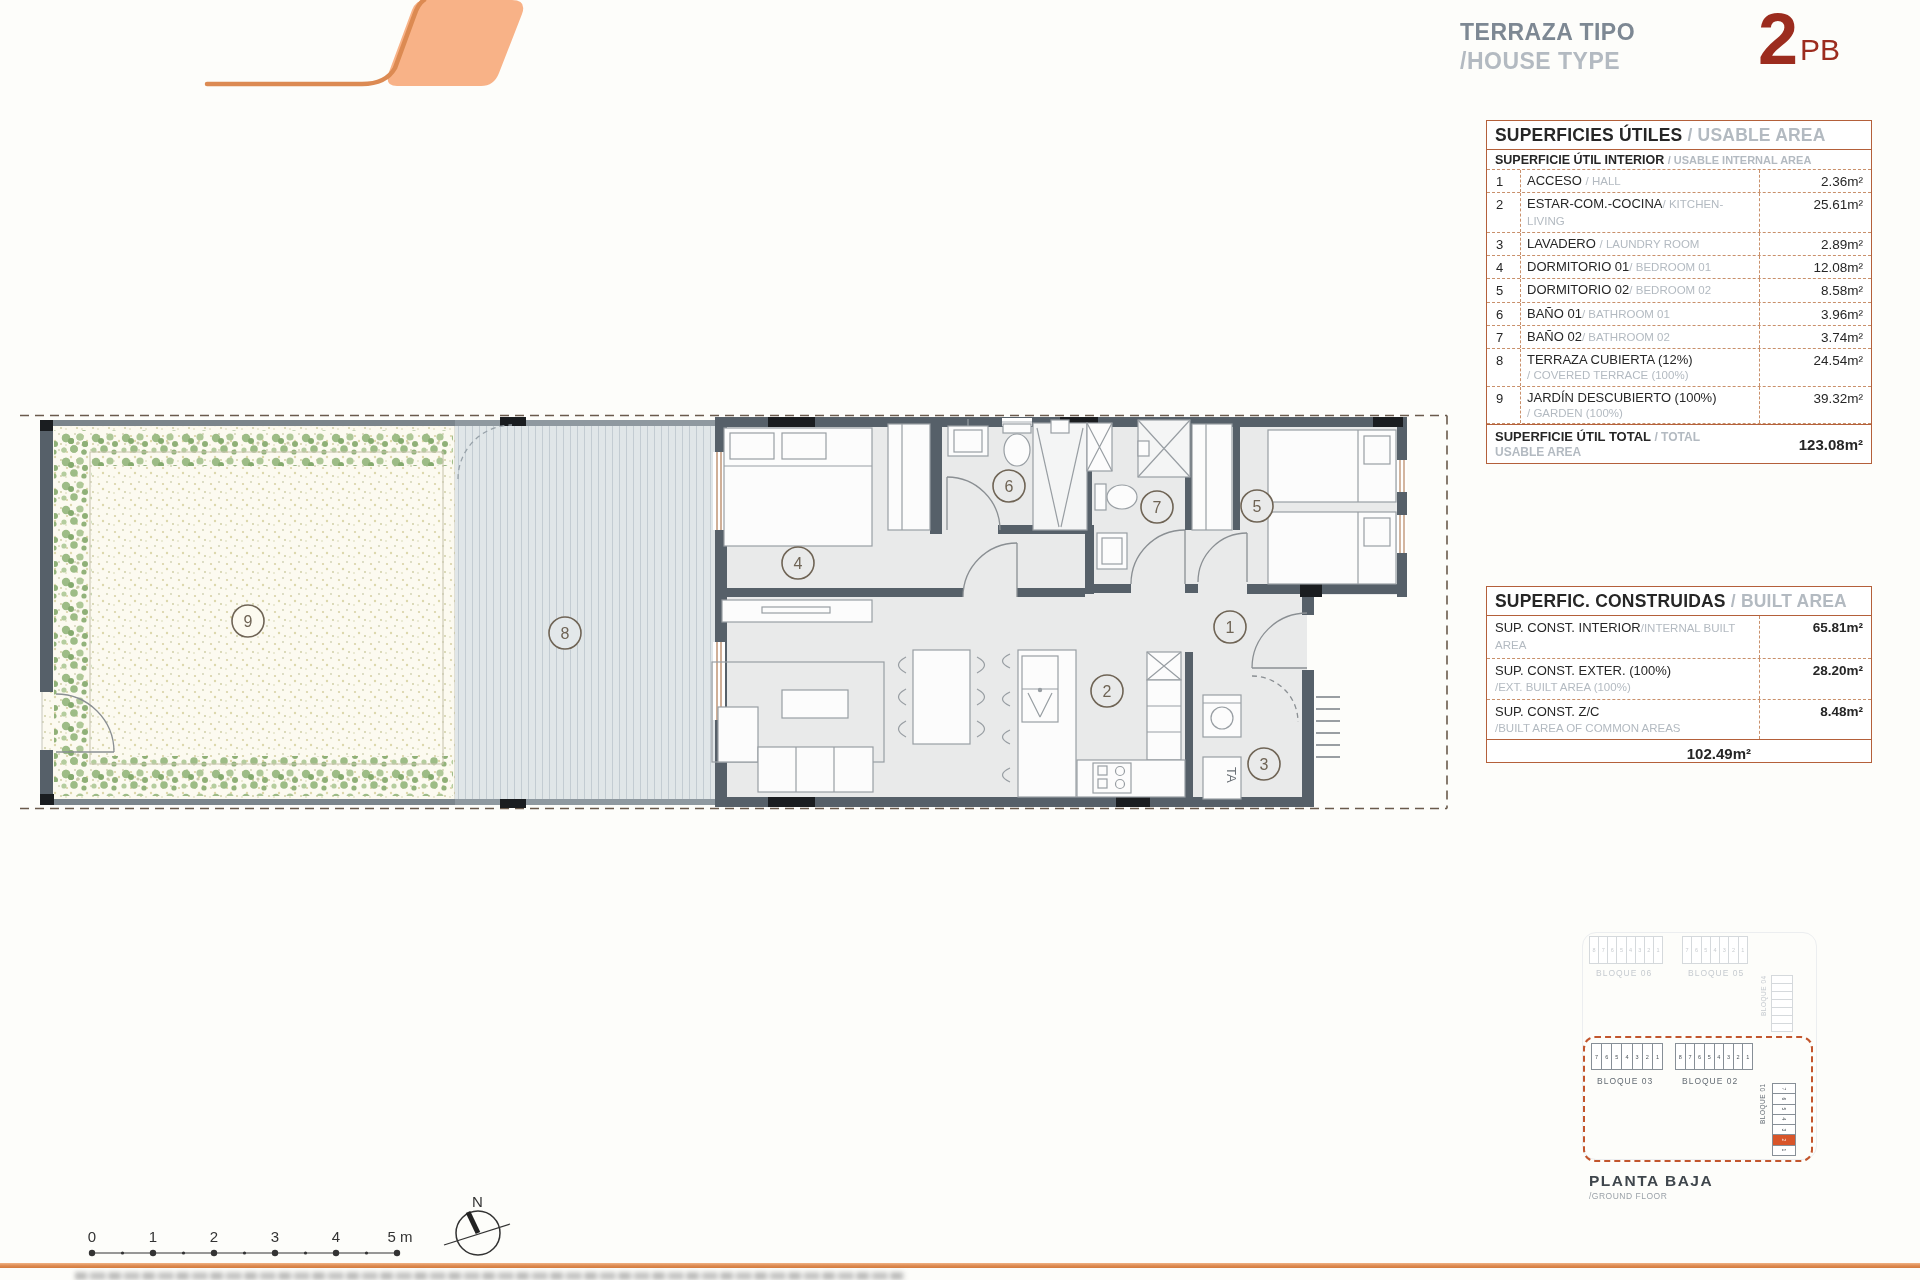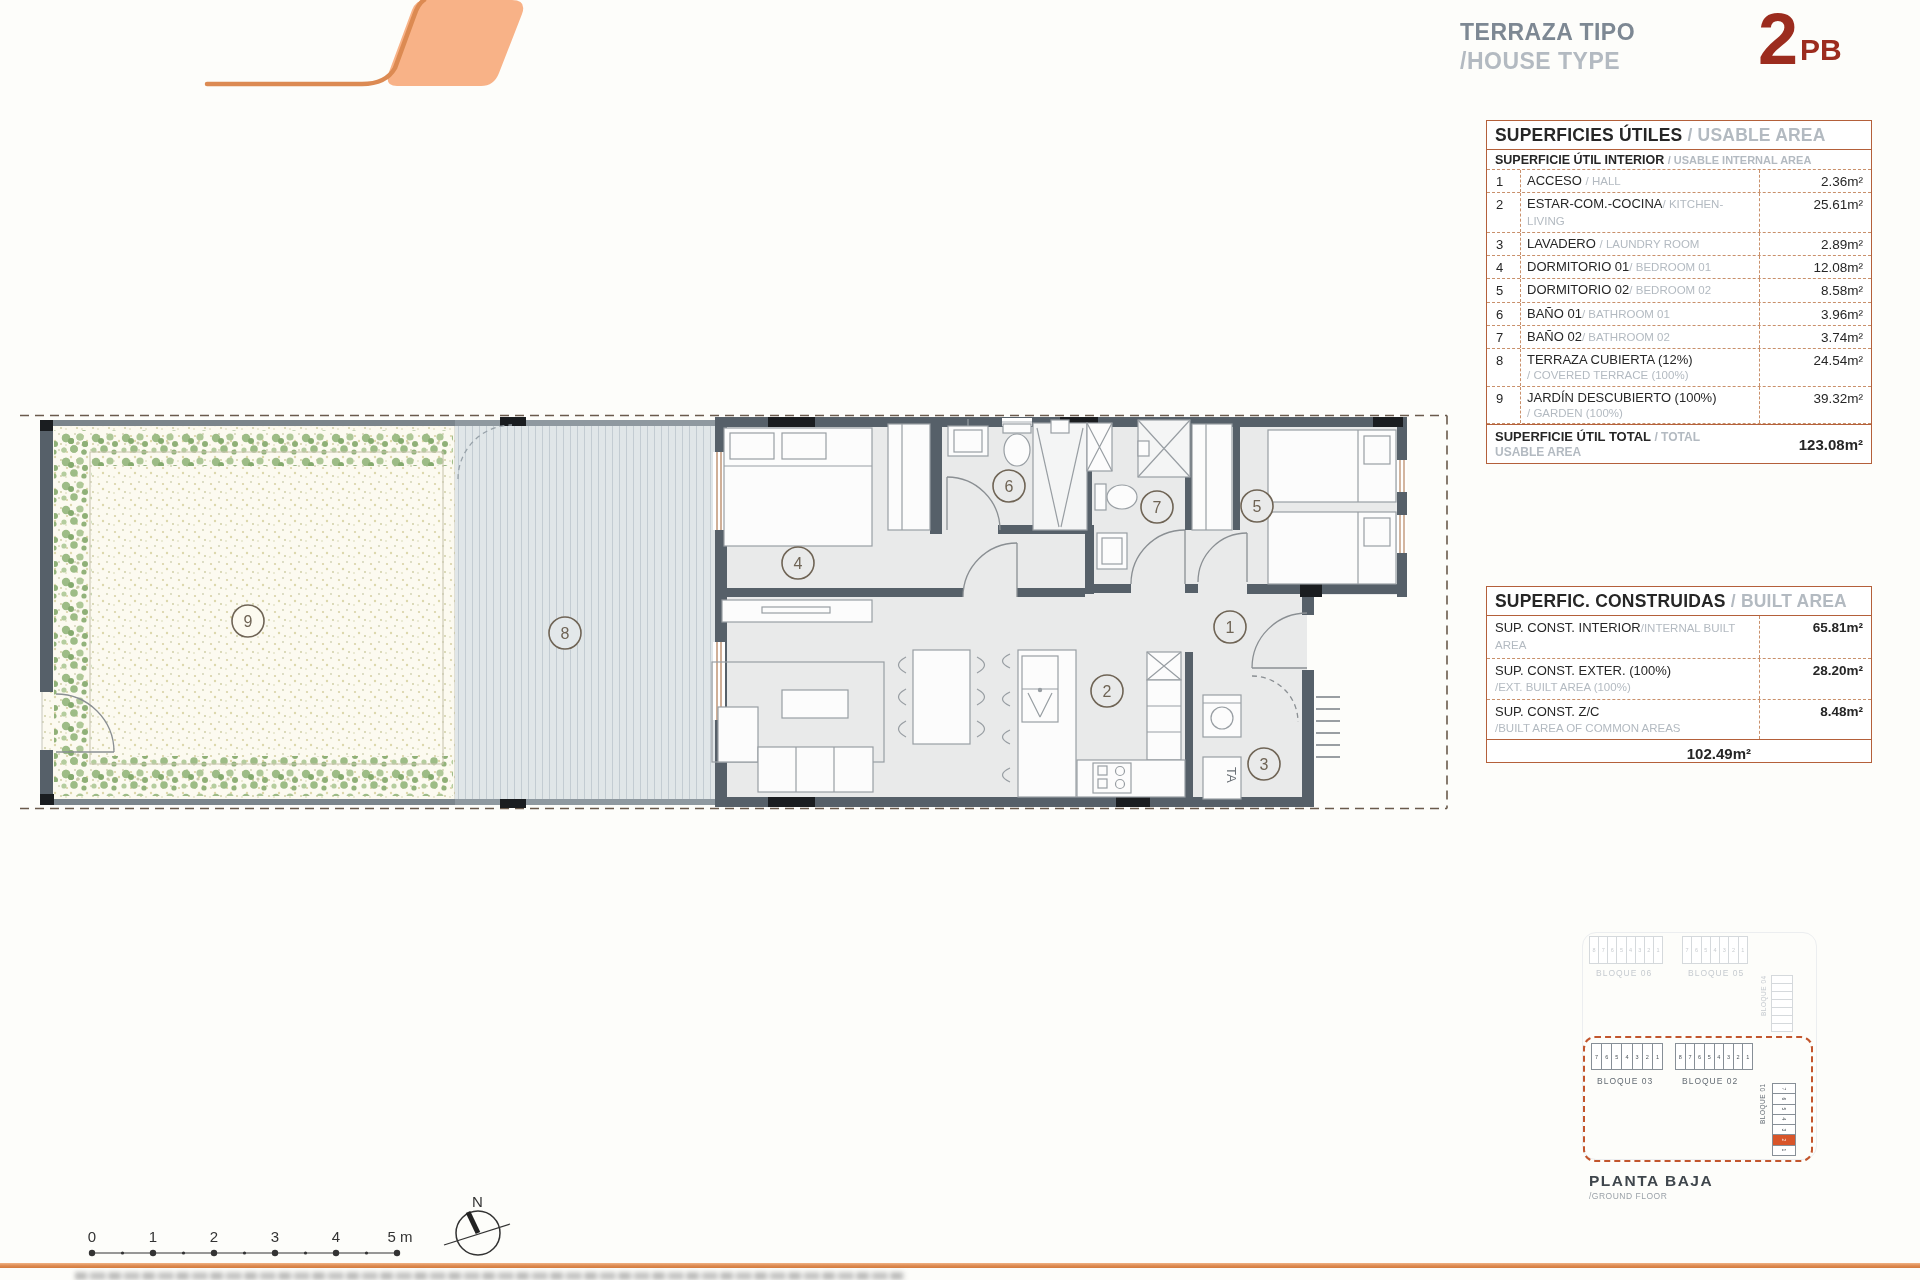--- a/index.html
+++ b/index.html
@@ -6,21 +6,21 @@
   body { font-family:"Liberation Sans", sans-serif; background:#e7e7e7; }
   .page { position:relative; width:1920px; height:1280px; background:#FDFDFA; overflow:hidden; }
 
   
   .logo { position:absolute; left:190px; top:0; }
   .htitle { position:absolute; left:1460px; top:18px; line-height:1.28; font-weight:bold; font-size:23px; letter-spacing:0.5px; }
   .htitle .l1 { color:#7D8893; }
   .htitle .l2 { color:#B3BAC1; }
   .type-badge { position:absolute; left:1758px; top:6px; display:flex; align-items:flex-end; color:#9C2C1E; }
   .type-badge .big { font-size:72px; font-weight:bold; line-height:0.92; letter-spacing:-2px; }
-  .type-badge .suf { font-size:30px; font-weight:bold; margin:0 0 5px 4px; letter-spacing:0; }
+  .type-badge .suf { font-size:30px; font-weight:normal; margin:0 0 5px 4px; letter-spacing:0; }
 
   
   .areas-table { position:absolute; left:1486px; width:386px; background:#fff; border:1.5px solid #B4603A; font-size:13px; color:#262626; }
   .tt { padding:4px 8px 3px; border-bottom:1px solid #B4603A; font-weight:bold; font-size:17.5px; letter-spacing:0.2px; white-space:nowrap; }
   .tt .en, .ts .en { color:#B3BAC1; }
   .ts { padding:3px 8px 2px; border-bottom:1px dashed #C9906B; font-weight:bold; font-size:12.5px; white-space:nowrap; }
   .ts .en { font-size:11px; }
   .t-row { display:grid; grid-template-columns:34px 1fr 112px; border-bottom:1px dashed #C9906B; align-items:center; }
   .t-row:last-of-type { border-bottom:none; }
   .c-num { padding:3px 0 3px 9px; align-self:stretch; border-right:1px dashed #C9906B; display:flex; align-items:flex-start; padding-top:4px; }

